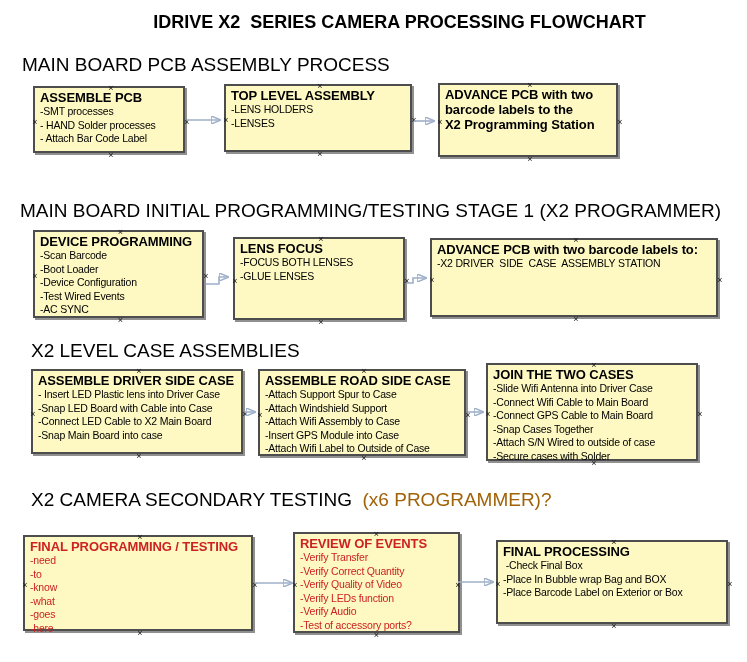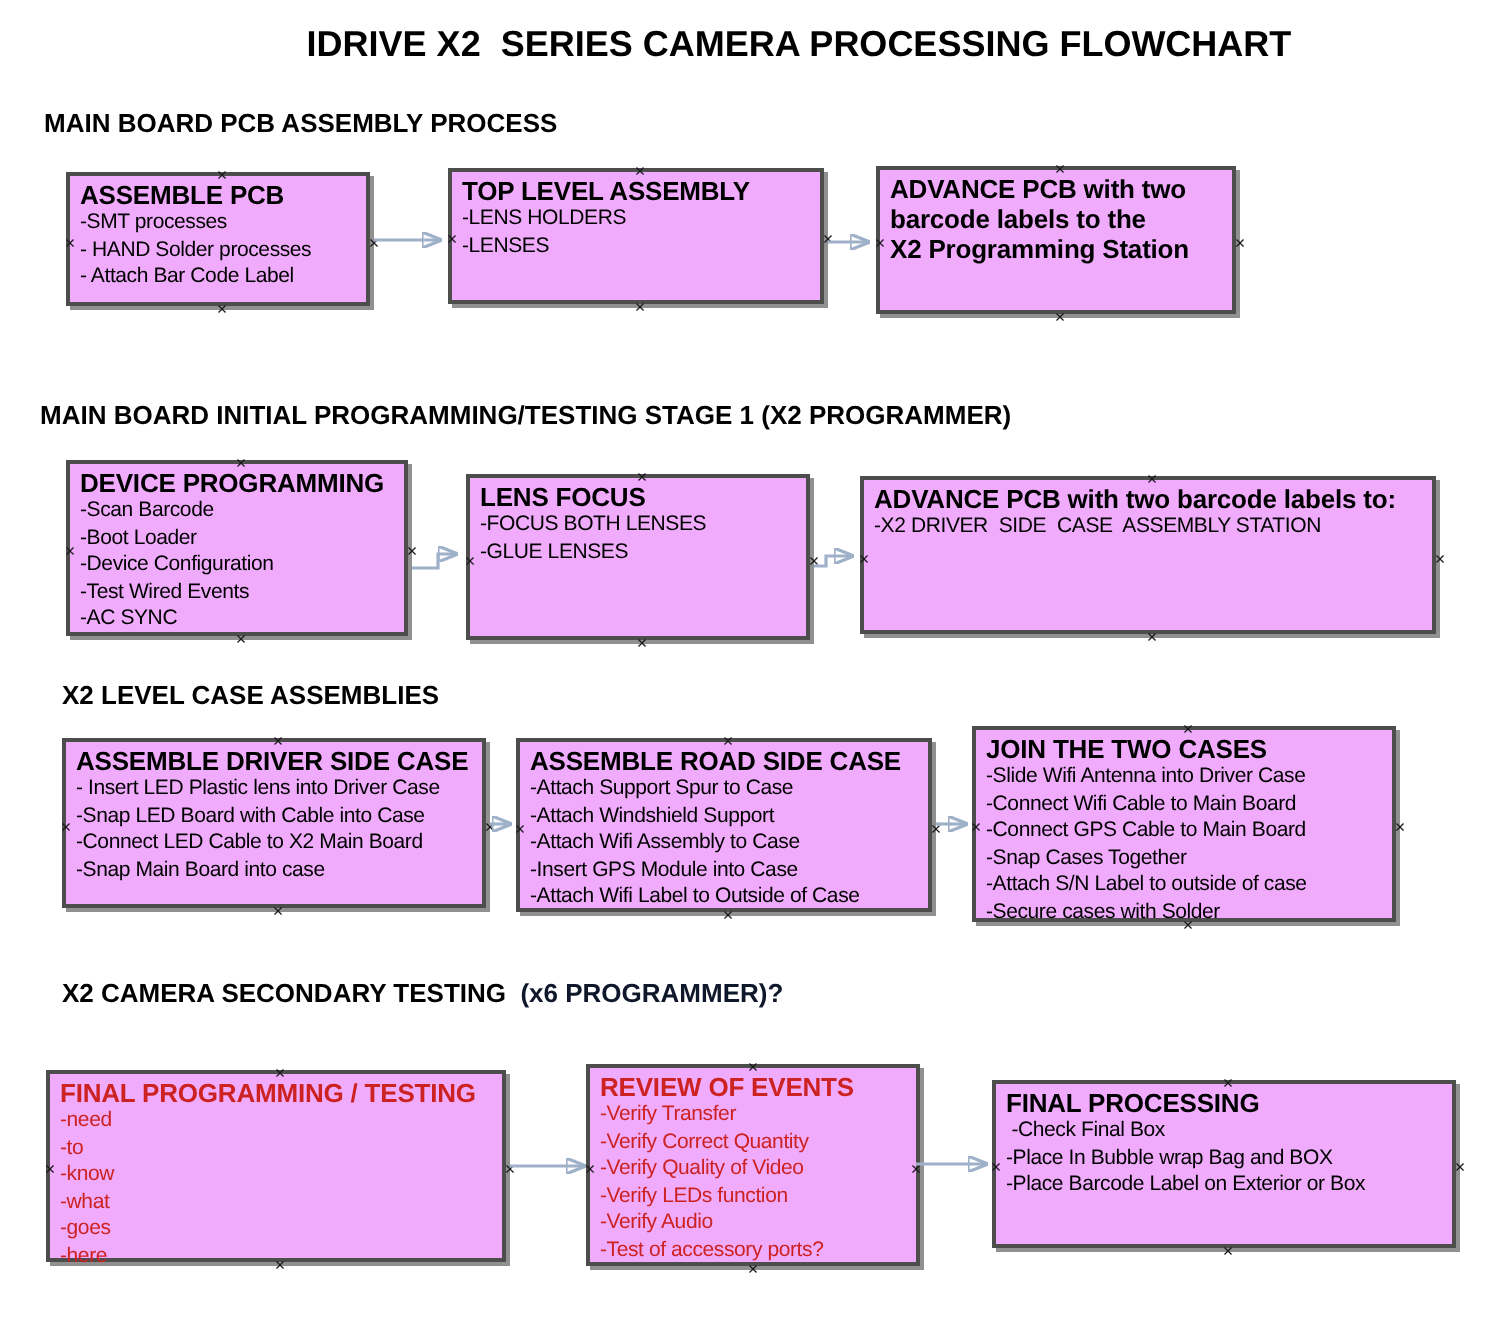--- a/index.html
+++ b/index.html
@@ -1,22 +1,22 @@
 <!DOCTYPE html>
 <html><head>
 <meta charset="utf-8">
 <style>
   html,body{margin:0;padding:0;background:#ffffff;}
   .canvas{position:relative;width:747px;height:662px;background:#ffffff;
           font-family:"Liberation Sans",sans-serif;overflow:hidden;}
   .main-title{position:absolute;top:12px;left:0;width:100%;text-align:center;
               font-size:18px;font-weight:bold;color:#000;white-space:pre;padding-left:26px;}
-  .section-header{position:absolute;font-size:13px;font-weight:bold;color:#000;white-space:pre;}
-  .red-text{color:#0f172a;}
-  .box{position:absolute;background:#f0abfc;border:2px solid #4d4d4d;
+  .section-header{position:absolute;font-size:19px;font-weight:normal;color:#000;white-space:pre;}
+  .red-text{color:#a16207;}
+  .box{position:absolute;background:#fef9c3;border:2px solid #4d4d4d;
        box-shadow:2px 2px 0 #909090;box-sizing:border-box;padding:2px 5px;overflow:visible;}
   .box-title{font-size:13px;font-weight:bold;line-height:15px;color:#000;
              white-space:pre-line;letter-spacing:-0.1px;}
   .box-items{font-size:10.5px;line-height:13.5px;color:#000;white-space:pre-wrap;
              letter-spacing:-0.2px;}
   .box.red .box-title,.box.red .box-items{color:#cc2222;}
   .cp{position:absolute;font-size:9px;line-height:9px;color:#1a1a1a;
       transform:translate(-50%,-50%);font-weight:normal;pointer-events:none;}
   svg.arrows{position:absolute;left:0;top:0;pointer-events:none;}
   svg.arrows path{fill:none;stroke:#9fb0c9;stroke-width:1.6;}
@@ -103,21 +103,21 @@
     <div class="box-title">ASSEMBLE ROAD SIDE CASE</div>
     <div class="box-items"><div>-Attach Support Spur to Case</div><div>-Attach Windshield Support</div><div>-Attach Wifi Assembly to Case</div><div>-Insert GPS Module into Case</div><div>-Attach Wifi Label to Outside of Case</div></div>
   <span class="cp" style="left: 104px; top: 0px;">×</span>
       <span class="cp" style="left: 104px; top: 87px;">×</span>
       <span class="cp" style="left: 0px; top: 43.5px;">×</span>
       <span class="cp" style="left: 208px; top: 43.5px;">×</span>
     </div>
 
   <div class="box" style="left:486px;top:363px;width:212px;height:98px">
     <div class="box-title">JOIN THE TWO CASES</div>
-    <div class="box-items"><div>-Slide Wifi Antenna into Driver Case</div><div>-Connect Wifi Cable to Main Board</div><div>-Connect GPS Cable to Main Board</div><div>-Snap Cases Together</div><div>-Attach S/N Label to outside of case</div><div>-Secure cases with Solder</div></div>
+    <div class="box-items"><div>-Slide Wifi Antenna into Driver Case</div><div>-Connect Wifi Cable to Main Board</div><div>-Connect GPS Cable to Main Board</div><div>-Snap Cases Together</div><div>-Attach S/N Wired to outside of case</div><div>-Secure cases with Solder</div></div>
   <span class="cp" style="left: 106px; top: 0px;">×</span>
       <span class="cp" style="left: 106px; top: 98px;">×</span>
       <span class="cp" style="left: 0px; top: 49px;">×</span>
       <span class="cp" style="left: 212px; top: 49px;">×</span>
     </div>
 
   <div class="section-header" style="left:31px;top:489px"><span>X2 CAMERA SECONDARY TESTING </span><span class="red-text"> (x6 PROGRAMMER)?</span></div>
 
   <div class="box red" style="left:23px;top:535px;width:230px;height:96px">
     <div class="box-title">FINAL PROGRAMMING / TESTING</div>

